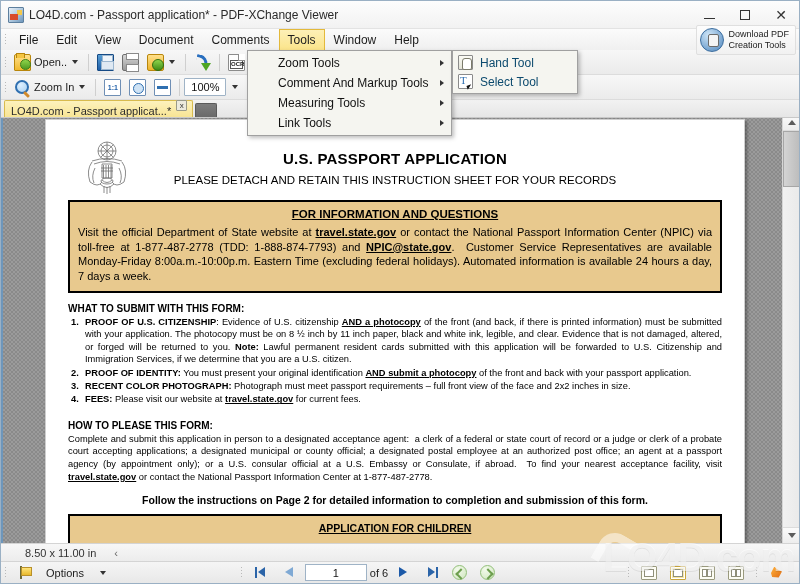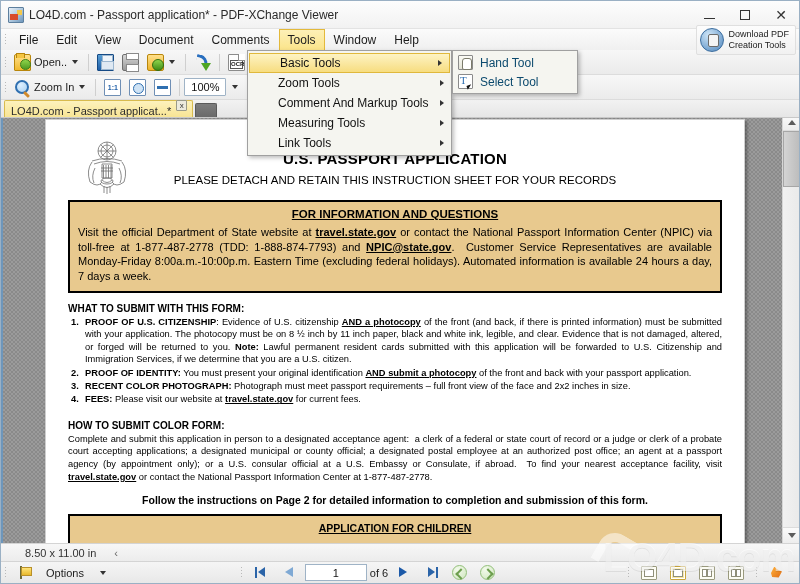--- a/index.html
+++ b/index.html
@@ -523,21 +523,21 @@
           </div>
 
           <div class="sec-h">WHAT TO SUBMIT WITH THIS FORM:</div>
           <ul class="numlist">
             <li><span class="n">1.</span><b>PROOF OF U.S. CITIZENSHIP</b>: Evidence of U.S. citizenship <u class="link">AND a photocopy</u> of the front (and back, if there is printed information) must be submitted with your application. The photocopy must be on 8 ½ inch by 11 inch paper, black and white ink, legible, and clear. Evidence that is not damaged, altered, or forged will be returned to you. <b>Note:</b> Lawful permanent resident cards submitted with this application will be forwarded to U.S. Citizenship and Immigration Services, if we determine that you are a U.S. citizen.</li>
             <li><span class="n">2.</span><b>PROOF OF IDENTITY:</b> You must present your original identification <u class="link">AND submit a photocopy</u> of the front and back with your passport application.</li>
             <li><span class="n">3.</span><b>RECENT COLOR PHOTOGRAPH:</b> Photograph must meet passport requirements – full front view of the face and 2x2 inches in size.</li>
             <li><span class="n">4.</span><b>FEES:</b> Please visit our website at <u class="link">travel.state.gov</u> for current fees.</li>
           </ul>
 
-          <div class="sec-h" style="margin-top:14px">HOW TO SUBMIT COLOR FORM:</div>
+          <div class="sec-h" style="margin-top:14px">HOW TO PLEASE THIS FORM:</div>
           <p class="body-p">Complete and submit this application in person to a designated acceptance agent:&nbsp; a clerk of a federal or state court of record or a judge or clerk of a probate court accepting applications; a designated municipal or county official; a designated postal employee at an authorized post office; an agent at a passport agency (by appointment only); or a U.S. consular official at a U.S. Embassy or Consulate, if abroad.&nbsp; To find your nearest acceptance facility, visit <u class="link">travel.state.gov</u> or contact the National Passport Information Center at 1-877-487-2778.</p>
 
           <div class="follow">Follow the instructions on Page 2 for detailed information to completion and submission of this form.</div>
 
           <div class="tanbox2">
             <h3>APPLICATION FOR CHILDREN</h3>
             <div class="bullet">AS DIRECTED BY PUBLIC LAW 106-113 AND 22 CFR 51.28:</div>
 
           </div>
 
@@ -628,24 +628,20 @@
     <div class="st-btn">
         <span class="hand-cur"></span>
       </div>
     <div style="width:6px"></div>
   </div>
 
   <div class="wm-arc"></div>
   <div class="watermark">LO4D.com</div>
 
   <div class="dropdown">
-    <div class="dd-item sel">
-      <span>Basic Tools</span>
-      <span class="dd-arrow"></span>
-    </div>
     <div class="dd-item">
       <span>Zoom Tools</span>
       <span class="dd-arrow"></span>
     </div>
     <div class="dd-item">
       <span>Comment And Markup Tools</span>
       <span class="dd-arrow"></span>
     </div>
     <div class="dd-item">
       <span>Measuring Tools</span>

